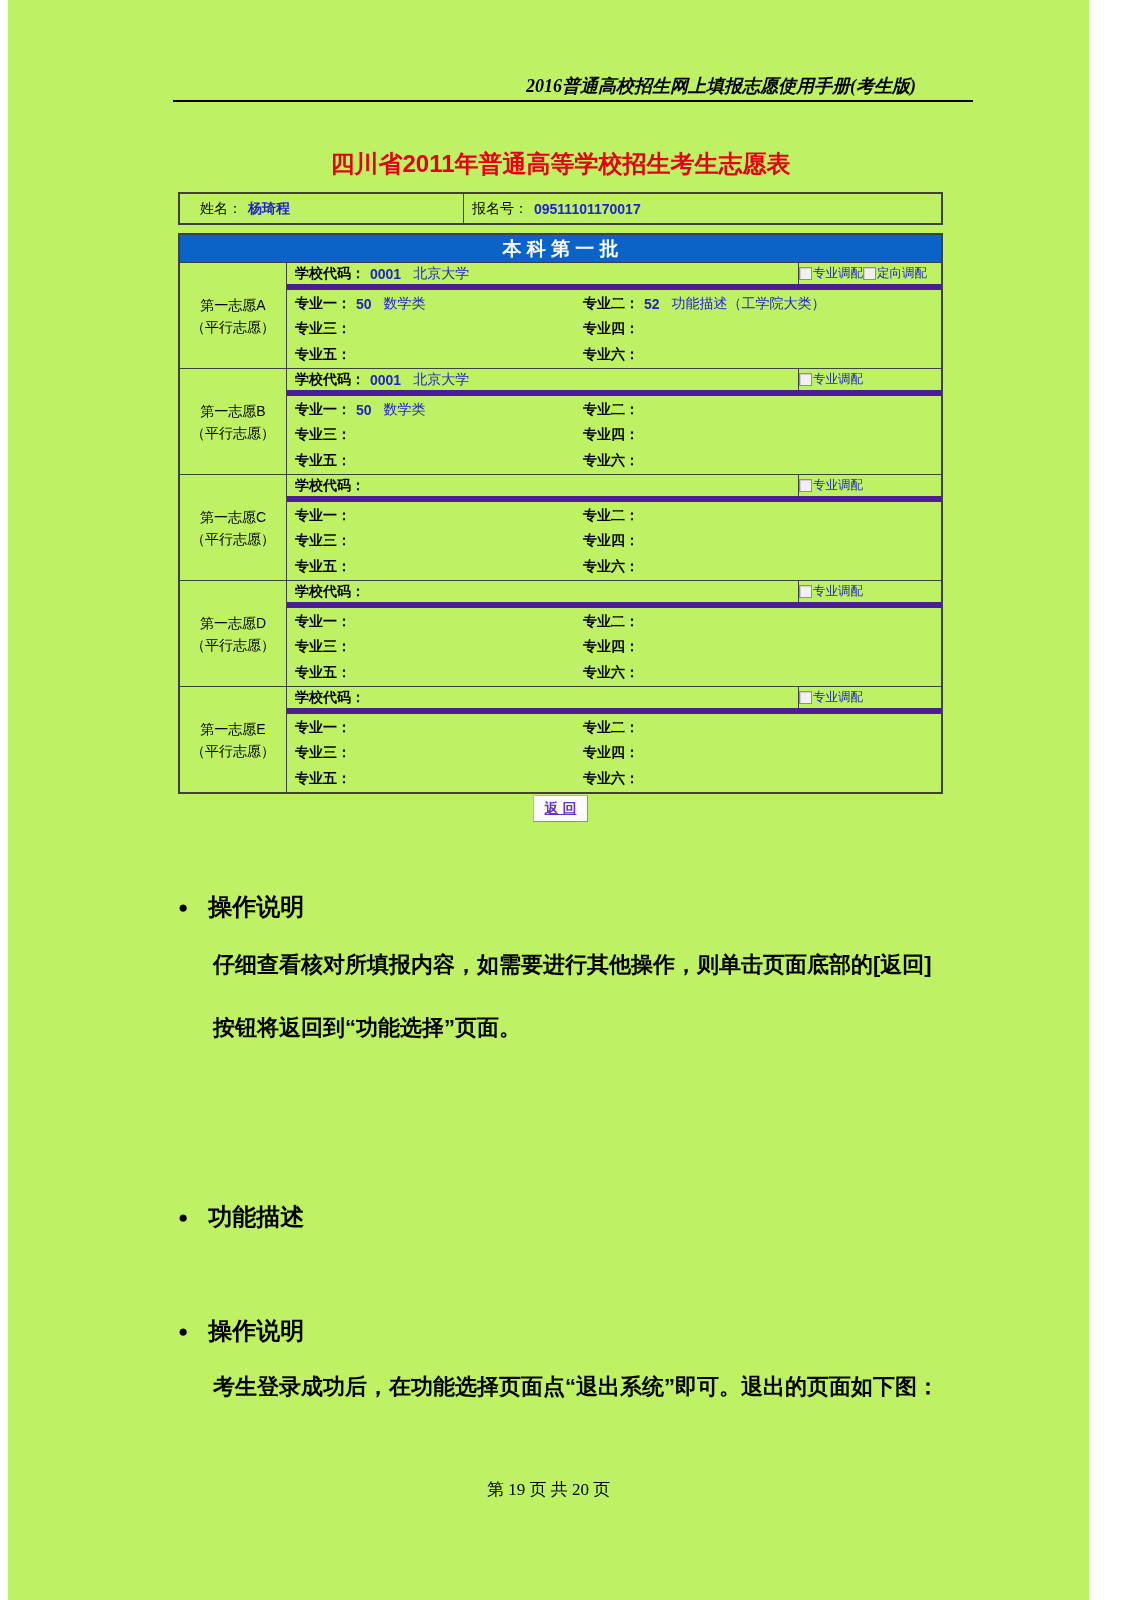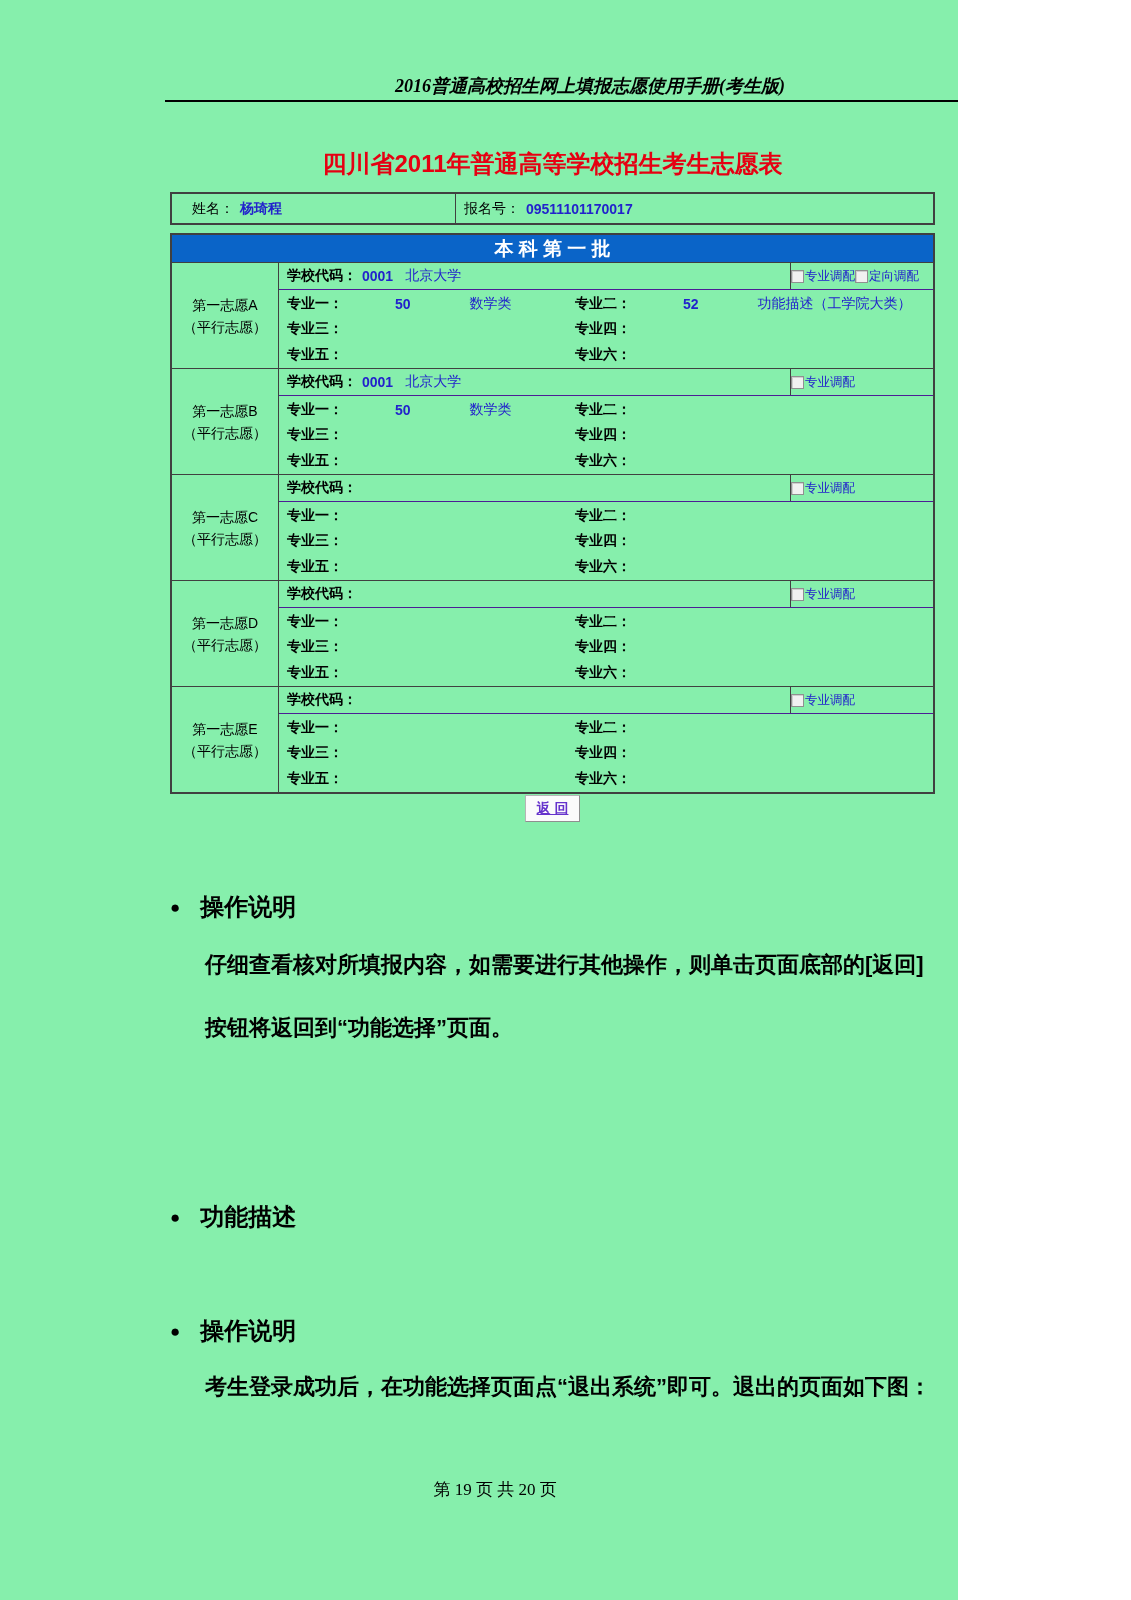--- a/index.html
+++ b/index.html
@@ -1,17 +1,17 @@
 <!DOCTYPE html>
 <html><head>
 <meta charset="utf-8">
 <style>
   html,body{margin:0;padding:0;background:#ffffff;}
   body{font-family:"Liberation Sans","DejaVu Sans",sans-serif;color:#000;}
-  #page{position:relative;width:958px;height:1600px;background:#86efac;overflow:hidden;}
+  #page{position:relative;width:1081px;height:1600px;background:#bef264;overflow:hidden;margin-left:8px;}
 
   
   .doc-header{position:absolute;top:74px;right:173px;font-family:"Liberation Serif","DejaVu Serif",serif;
     font-style:italic;font-weight:bold;font-size:18px;white-space:nowrap;}
   .doc-rule{position:absolute;top:100px;left:165px;width:800px;border-top:2px solid #000;}
 
   
   .form-title{position:absolute;top:148px;left:170px;width:765px;text-align:center;
     color:#e60012;font-weight:bold;font-size:24px;}
 
@@ -24,47 +24,47 @@
   .blue-strong{color:#2222cc;font-weight:bold;margin-left:6px;}
 
   
   .vtable{position:absolute;top:233px;left:170px;width:765px;border:2px solid #404040;box-sizing:border-box;font-size:14px;}
   .vt-header{height:27px;background:#0a64c8;color:#fff;font-weight:bold;font-size:19px;
     display:flex;align-items:center;justify-content:center;}
   .vt-section{display:flex;border-top:1px solid #404040;height:105px;}
   .vt-label{width:107px;border-right:1px solid #404040;box-sizing:border-box;display:flex;flex-direction:column;
     align-items:center;justify-content:center;font-weight:normal;line-height:22px;}
   .vt-body{flex:1;display:flex;flex-direction:column;min-width:0;}
-  .vt-school-row{height:27px;display:flex;border-bottom:1px solid #4c1d95;box-sizing:border-box;align-items:stretch;}
+  .vt-school-row{height:27px;display:flex;border-bottom:6px solid #4c1d95;box-sizing:border-box;align-items:stretch;}
   .vt-school-main{flex:1;display:flex;align-items:center;padding-left:8px;white-space:nowrap;}
   .vt-adjust{width:143px;border-left:1px solid #404040;box-sizing:border-box;display:flex;align-items:center;
     padding-left:0;font-size:12.5px;color:#2222cc;white-space:nowrap;}
   .cb{display:inline-flex;align-items:center;}
   .cbbox{display:inline-block;width:11px;height:11px;background:#f1f1f1;border:1px solid #909090;
     box-shadow:inset 1px 1px 0 #cfcfcf;margin-right:1px;}
   .vt-majors{flex:1;display:grid;grid-template-columns:288px 1fr;align-content:space-evenly;padding-left:8px;}
-  .major{display:flex;align-items:center;white-space:nowrap;height:24px;gap:47px;}
+  .major{display:flex;align-items:center;white-space:nowrap;height:24px;}
   .lbl{font-weight:bold;}
   .code{color:#2222cc;font-weight:bold;margin-left:5px;}
   .school{color:#2222cc;margin-left:12px;}
 
   
   .back-wrap{position:absolute;top:795px;left:170px;width:765px;text-align:center;}
   .back-btn{display:inline-block;border:1px solid #b5b5b5;border-right-color:#8f8f8f;border-bottom-color:#8f8f8f;
     background:#fbfbfb;padding:3px 11px;cursor:pointer;}
   .back-btn span{color:#6633cc;text-decoration:underline;font-size:14px;font-weight:bold;}
 
   
   .bullet-head{position:absolute;left:170px;display:flex;align-items:center;font-weight:bold;font-size:24px;}
   .bullet-dot{font-size:17px;margin-right:20px;line-height:1;}
   .para{position:absolute;left:205px;font-size:22px;font-weight:bold;white-space:nowrap;}
   .chapter{position:absolute;left:170px;font-size:36px;font-weight:bold;}
 
   
-  .doc-footer{position:absolute;top:1478px;left:16px;width:100%;text-align:center;
+  .doc-footer{position:absolute;top:1478px;left:0;width:100%;text-align:center;
     font-family:"Liberation Serif","DejaVu Serif",serif;font-size:17px;}
 </style>
 </head>
 <body>
 
 <div id="page">
 
   <div class="doc-header">2016普通高校招生网上填报志愿使用手册(考生版)</div>
   <div class="doc-rule"></div>
 

